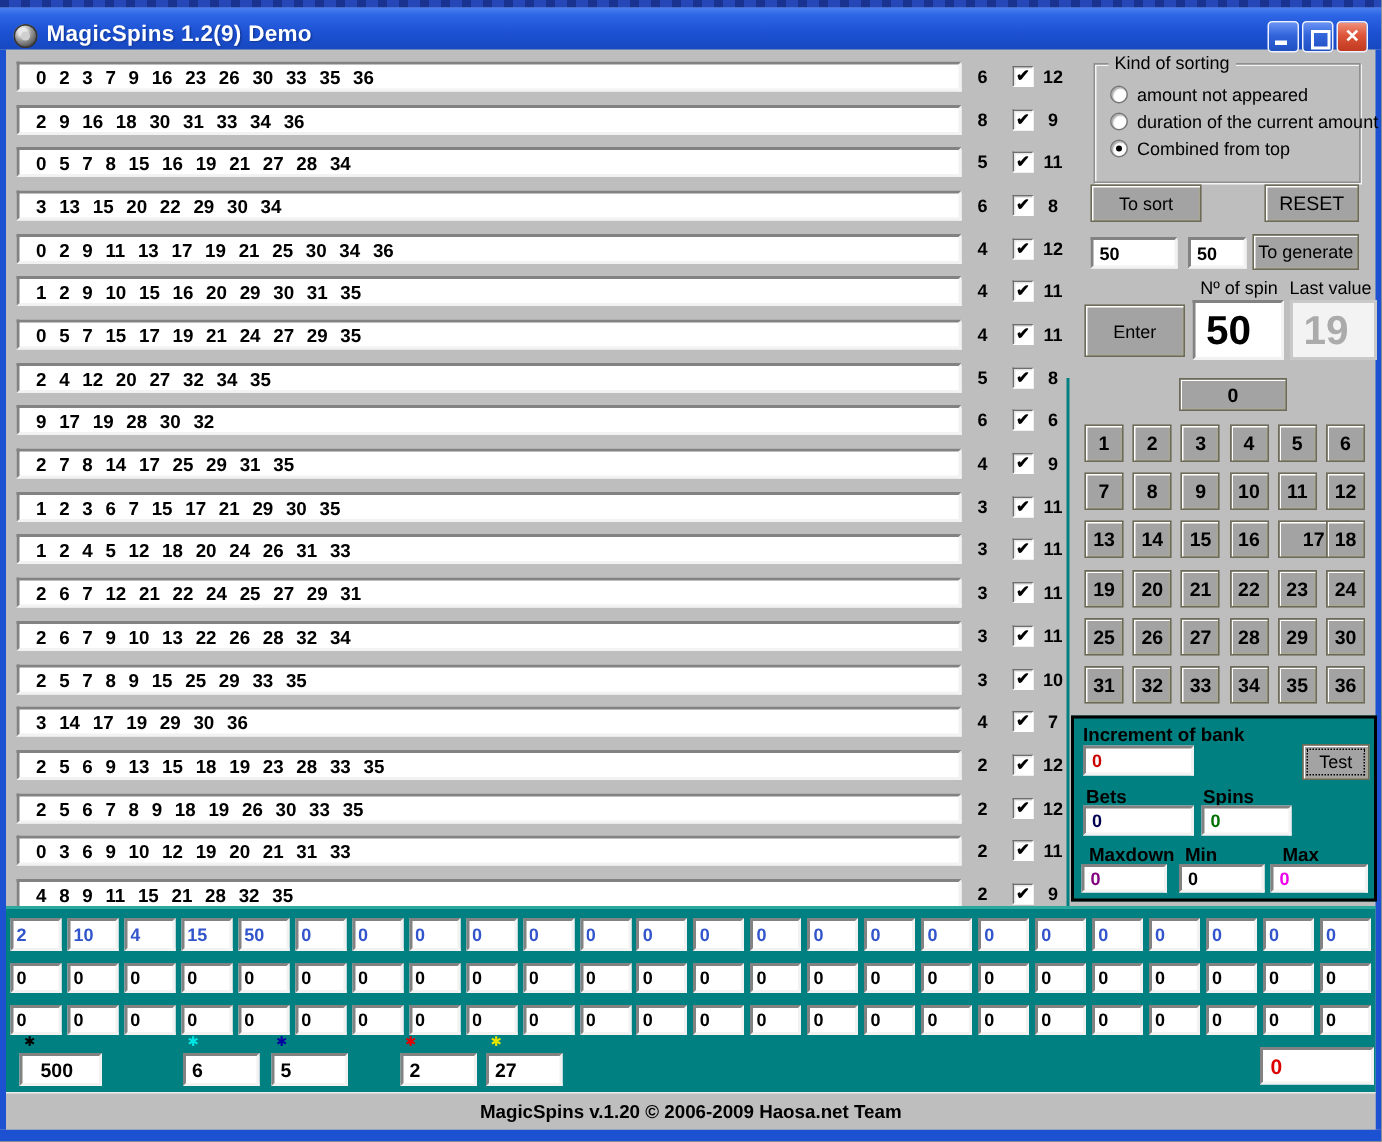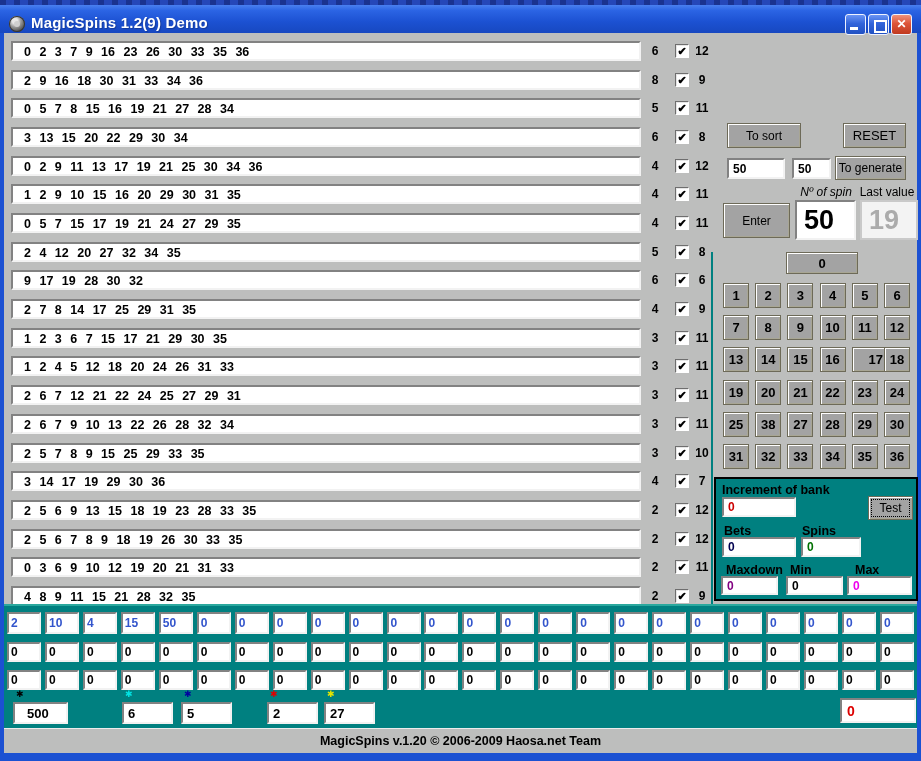--- a/index.html
+++ b/index.html
@@ -222,29 +222,46 @@
         <span class="cnt2">11</span>
       </div>
       <div class="seq-row" style="top: 585.92px;">
         <div class="seq-field sunken">4 8 9 11 15 21 28 32 35</div>
         <span class="cnt1">2</span>
         <span class="chk">✔</span>
         <span class="cnt2">9</span>
       </div>
     </div>
 
+  <div class="groupbox">
+    <span class="groupbox-legend">Kind of sorting</span>
+    <div id="sorting-host">
+        <div class="radio-item" style="top: 13px;">
+          <span class="radio-circ"></span>
+          <span class="radio-label">amount not appeared</span>
+        </div>
+        <div class="radio-item" style="top: 31px;">
+          <span class="radio-circ"></span>
+          <span class="radio-label">duration of the current amount</span>
+        </div>
+        <div class="radio-item" style="top: 49px;">
+          <span class="radio-circ sel"></span>
+          <span class="radio-label">Combined from top</span>
+        </div>
+      </div>
+  </div>
 
   <div class="btn3d" style="left:727px; top:123px; width:74px; height:25px;">To sort</div>
   <div class="btn3d" style="left:843px; top:123px; width:63px; height:25px; font-size:13px;">RESET</div>
 
   <input class="fld sunken" style="position: absolute; left: 727px; top: 158px; width: 58px; height: 21px; font-size: 12px; padding-left: 4px;" value="50">
   <input class="fld sunken" style="position: absolute; left: 792px; top: 158px; width: 39px; height: 21px; font-size: 12px; padding-left: 4px;" value="50">
   <div class="btn3d" style="left:835px; top:156px; width:71px; height:24px;">To generate</div>
 
-  <span class="lbl" style="left:795px; top:185px; width:62px; text-align:center;font-style:italic;">Nº of spin</span>
+  <span class="lbl" style="left:795px; top:185px; width:62px; text-align:center;">Nº of spin</span>
   <span class="lbl" style="left:856px; top:185px; width:62px; text-align:center;">Last value</span>
 
   <div class="btn3d" style="left:723px; top:203px; width:67px; height:35px;">Enter</div>
   <div class="bigval sunken" style="left:795px; top:200px; width:61px; height:40px; color:#000;">50</div>
   <div class="bigval" style="left:860px; top:200px; width:58px; height:40px; background:#f3f3f3; color:#ababab;
        border:2px solid #c9c9c9;">19</div>
 
   <div class="teal-divider"></div>
 
   <div class="btn3d npbtn" style="left:786px; top:252px; width:72px; height:22px;">0</div>
@@ -267,21 +284,21 @@
       <div class="btn3d npbtn" style="left: 819.6px; top: 347.4px; width: 26px; height: 25px;">16</div>
       <div class="btn3d npbtn" style="left: 851.8px; top: 347.4px; width: 48px; height: 25px;">17</div>
       <div class="btn3d npbtn" style="left: 884px; top: 347.4px; width: 26px; height: 25px;">18</div>
       <div class="btn3d npbtn" style="left: 723px; top: 379.6px; width: 26px; height: 25px;">19</div>
       <div class="btn3d npbtn" style="left: 755.2px; top: 379.6px; width: 26px; height: 25px;">20</div>
       <div class="btn3d npbtn" style="left: 787.4px; top: 379.6px; width: 26px; height: 25px;">21</div>
       <div class="btn3d npbtn" style="left: 819.6px; top: 379.6px; width: 26px; height: 25px;">22</div>
       <div class="btn3d npbtn" style="left: 851.8px; top: 379.6px; width: 26px; height: 25px;">23</div>
       <div class="btn3d npbtn" style="left: 884px; top: 379.6px; width: 26px; height: 25px;">24</div>
       <div class="btn3d npbtn" style="left: 723px; top: 411.8px; width: 26px; height: 25px;">25</div>
-      <div class="btn3d npbtn" style="left: 755.2px; top: 411.8px; width: 26px; height: 25px;">38</div>
+      <div class="btn3d npbtn" style="left: 755.2px; top: 411.8px; width: 26px; height: 25px;">26</div>
       <div class="btn3d npbtn" style="left: 787.4px; top: 411.8px; width: 26px; height: 25px;">27</div>
       <div class="btn3d npbtn" style="left: 819.6px; top: 411.8px; width: 26px; height: 25px;">28</div>
       <div class="btn3d npbtn" style="left: 851.8px; top: 411.8px; width: 26px; height: 25px;">29</div>
       <div class="btn3d npbtn" style="left: 884px; top: 411.8px; width: 26px; height: 25px;">30</div>
       <div class="btn3d npbtn" style="left: 723px; top: 444px; width: 26px; height: 25px;">31</div>
       <div class="btn3d npbtn" style="left: 755.2px; top: 444px; width: 26px; height: 25px;">32</div>
       <div class="btn3d npbtn" style="left: 787.4px; top: 444px; width: 26px; height: 25px;">33</div>
       <div class="btn3d npbtn" style="left: 819.6px; top: 444px; width: 26px; height: 25px;">34</div>
       <div class="btn3d npbtn" style="left: 851.8px; top: 444px; width: 26px; height: 25px;">35</div>
       <div class="btn3d npbtn" style="left: 884px; top: 444px; width: 26px; height: 25px;">36</div>

